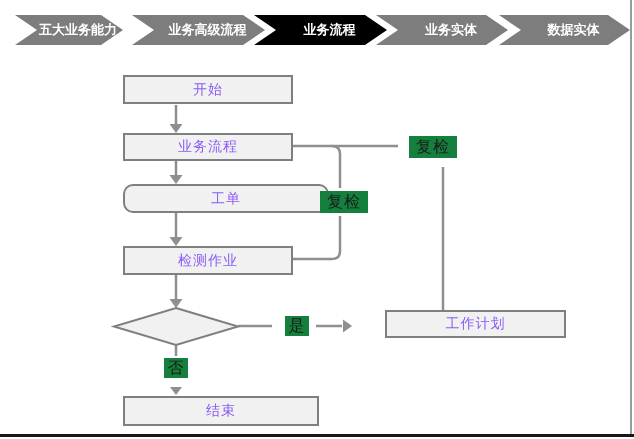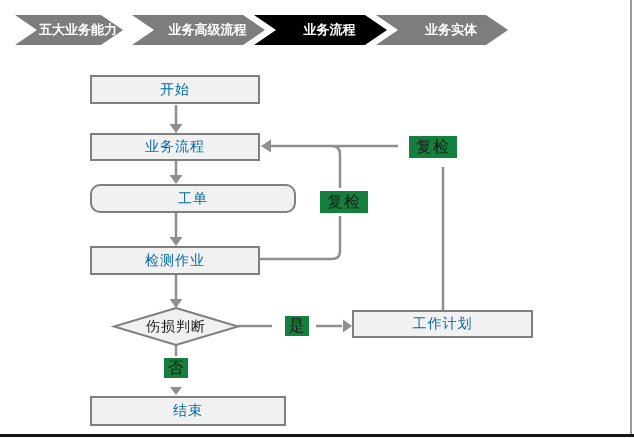--- a/index.html
+++ b/index.html
@@ -20,21 +20,21 @@
   .chev:nth-of-type(2){left:132px;width:133px;}
   .chev:nth-of-type(3){left:254px;width:133px;}
   .chev:nth-of-type(4){left:376px;width:132px;}
   .chev:nth-of-type(5){left:499px;width:131px;}
   
   .canvas{position:absolute;left:0;top:0;width:634px;height:439px;}
   .connectors{position:absolute;left:0;top:0;}
   .node{
     position:absolute;background:#F1F1F1;border:2px solid #7F7F7F;box-sizing:border-box;
     display:flex;align-items:center;justify-content:center;
-    font-size:14px;color:#0369a1;letter-spacing:1px;
+    font-size:14px;color:#8b5cf6;letter-spacing:1px;margin-left:33px;
   }
   .n-start {left:90px;top:75px;width:170px;height:29px;}
   .n-plan  {left:90px;top:133px;width:170px;height:28px;}
   .n-order {left:90px;top:184px;width:206px;height:29px;border-radius:10px;}
   .n-insp  {left:90px;top:246px;width:170px;height:29px;}
   .n-repair{left:352px;top:310px;width:181px;height:28px;}
   .n-end   {left:90px;top:396px;width:196px;height:30px;}
   .diamond-label{
     position:absolute;left:114px;top:308px;width:124px;height:37px;
     display:flex;align-items:center;justify-content:center;
@@ -55,20 +55,21 @@
 </head>
 <body>
 
 <div id="screen">
 
   <div class="nav">
     <div class="chev">五大业务能力</div>
     <div class="chev">业务高级流程</div>
     <div class="chev active">业务流程</div>
     <div class="chev">业务实体</div>
+    <div class="chev">数据实体</div>
   </div>
 
   <div class="canvas">
 
     <svg class="connectors" width="634" height="439" viewBox="0 0 634 439" fill="none" xmlns="http://www.w3.org/2000/svg">
       <g stroke="#8F8F8F" stroke-width="2.5">
 
         <path d="M176 105 V124"></path>
         <path d="M176 161 V175"></path>
         <path d="M176 213 V237"></path>
@@ -95,21 +96,20 @@
         <polygon points="271,139.5 271,152.5 261,146"></polygon>
       </g>
 
       <polygon points="176,308 238,326.5 176,345 114,326.5" fill="#F1F1F1" stroke="#7F7F7F" stroke-width="2"></polygon>
     </svg>
 
     <div class="node n-start">开始</div>
     <div class="node n-plan">业务流程</div>
     <div class="node n-order">工单</div>
     <div class="node n-insp">检测作业</div>
-    <div class="diamond-label">伤损判断</div>
     <div class="node n-repair">工作计划</div>
     <div class="node n-end">结束</div>
 
     <div class="edge-label lbl-recheck-inner">复检</div>
     <div class="edge-label lbl-recheck-outer">复检</div>
     <div class="edge-label lbl-yes">是</div>
     <div class="edge-label lbl-no">否</div>
   </div>
 
   <div class="border-right"></div>

